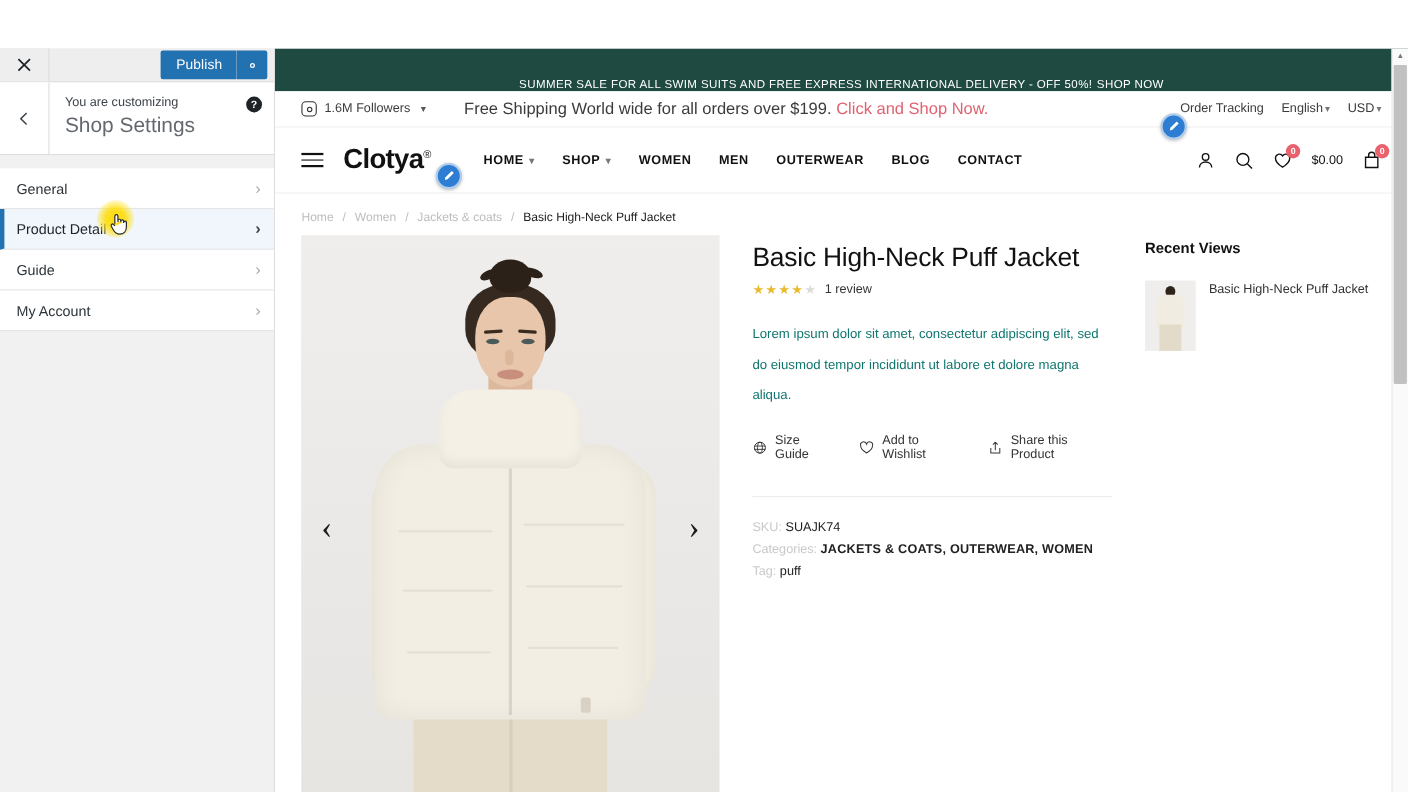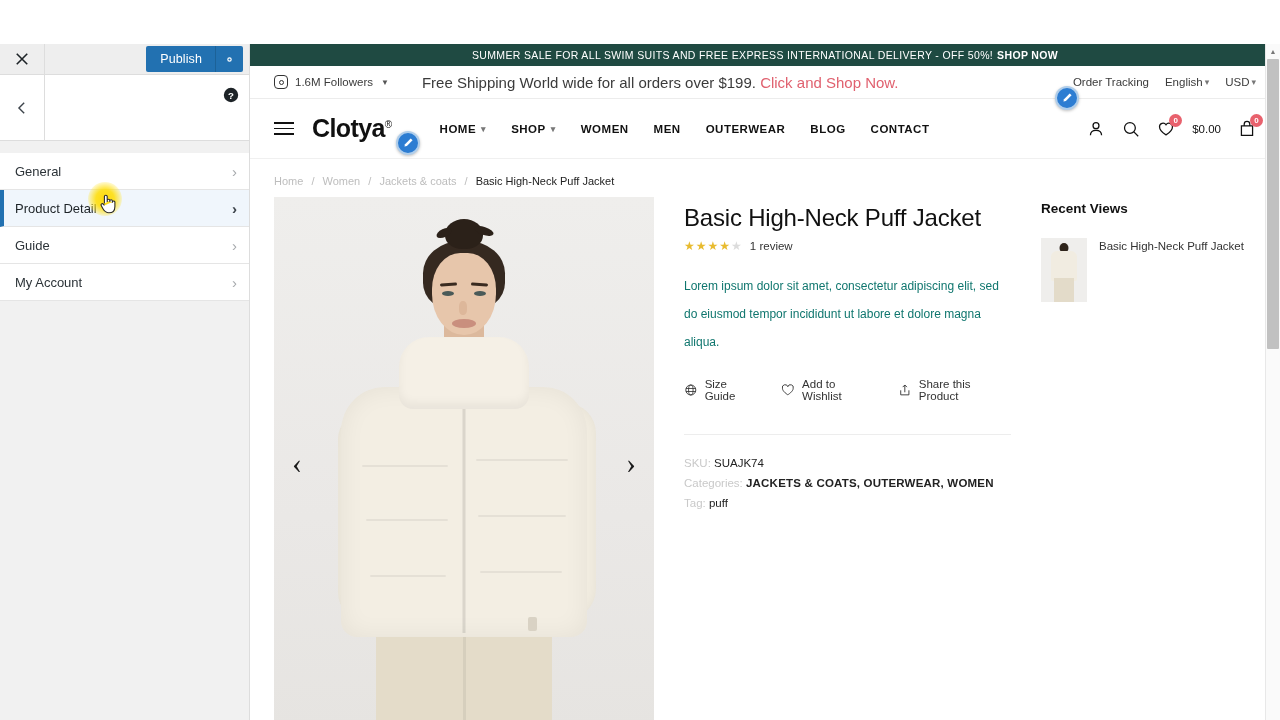--- a/index.html
+++ b/index.html
@@ -119,24 +119,24 @@
   
   #preview {
     flex: 1; height: 720px; position: relative; background: #fff;
     overflow: hidden;
   }
   .pv-scroll { width: 1030px; position: relative; }
 
   
   .announce {
     background: #1f4a42; color: #fff;
-    height: 22px; display: flex; align-items: center; justify-content: center;
+    height: 39px; display: flex; align-items: flex-end; justify-content: center;
     font-size: 10.5px; letter-spacing: .35px;
   }
-  .announce .shopnow { font-weight: 700; margin-left: 4px; color: #fff; }
+  .announce .shopnow { font-weight: 400; margin-left: 4px; color: #fff; }
 
   
   .utilbar {
     height: 33px; border-bottom: 1px solid #ececec;
     display: flex; align-items: center; padding: 0 24px;
     font-size: 11.5px; color: #3b3b3b; background: #fff;
     position: relative;
   }
   .util-left { display: flex; align-items: center; gap: 7px; }
   .ig-box {
@@ -328,20 +328,24 @@
           </svg>
         </div>
       </div>
     </div>
 
     <div class="cz-header">
       <div class="cz-back">
         <svg viewBox="0 0 16 16">
           <path d="M10.5 2 L4.5 8 L10.5 14" stroke="#3c434a" stroke-width="1.6" fill="none"></path>
         </svg>
+      </div>
+      <div class="cz-header-text">
+        <div class="cz-sub">You are customizing</div>
+        <div class="cz-title">Shop Settings</div>
       </div>
       <div class="cz-help">
         <svg viewBox="0 0 20 20">
           <circle cx="10" cy="10" r="9" fill="#1d2327"></circle>
           <text x="10" y="14.5" font-size="12" font-weight="bold" fill="#fff" text-anchor="middle" font-family="Liberation Sans, sans-serif">?</text>
         </svg>
       </div>
     </div>
 
     <div class="cz-gap"></div>

